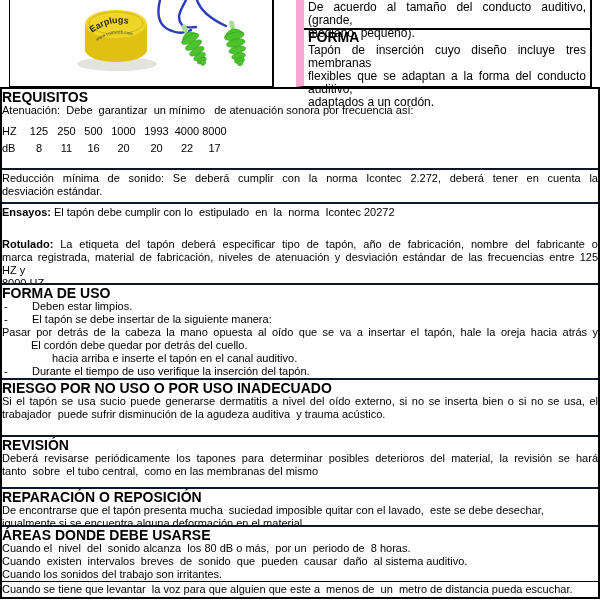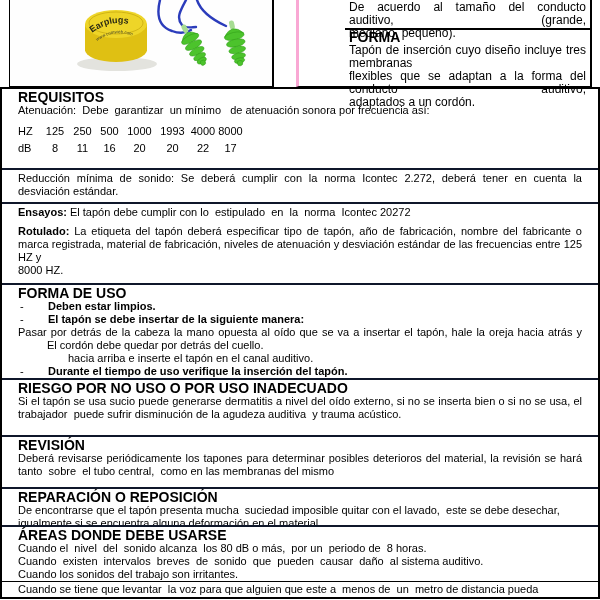--- a/index.html
+++ b/index.html
@@ -13,34 +13,34 @@
 
   
   .top-row { position:relative; height:87px; }
   .photo-box {
     position:absolute; left:9px; top:0; width:265px; height:87px;
     border-left:1px solid #000; border-right:2px solid #000; border-bottom:1px solid #000;
     background:#fefefe; overflow:hidden;
   }
   .desc-box {
     position:absolute; left:296px; top:0; width:296px; height:87px;
-    border-left:3px solid #f9a8d4; border-right:2px solid #000; border-bottom:1px solid #000;
-    font-size:12px; line-height:14px;padding-left:46px;
+    border-left:8px solid #f9a8d4; border-right:2px solid #000; border-bottom:1px solid #000;
+    font-size:12px; line-height:14px;
   }
   .desc-cell1 { height:30px; border-bottom:2px solid #000; padding:1px 4px; }
   .desc-cell2 { padding:1px 4px; }
   .desc-box .jl { text-align:justify; text-align-last:justify; }
 
   
   .main {
     border-left:2px solid #000; border-right:2px solid #000;
     border-top:2px solid #000; border-bottom:2px solid #000;
     width:600px;
   }
-  .row { padding:2px 16px; overflow:hidden; }
+  .row { padding:2px 0; overflow:hidden; }
   .row + .row { border-top:2px solid #0f172a; }
   .row.thin { border-top:1px solid #000; }
   .h { font-weight:bold; font-size:14px; line-height:13px; }
   .line { line-height:13px; }
   .ws { white-space:pre-wrap; }
   .jl { text-align:justify; text-align-last:justify; }
   .b { font-weight:bold; }
 
   .r-req   { height:79px; }
   .r-red   { height:34px; }
@@ -61,25 +61,25 @@
   .freq-row .fcell:nth-child(4){ width:27px; }
   .freq-row .fcell:nth-child(5){ width:33px; }
   .freq-row .fcell:nth-child(6){ width:33px; }
   .freq-row .fcell:nth-child(7){ width:28px; }
   .freq-row .fcell:nth-child(8){ width:27px;text-align:center; }
   .freq-block { margin-top:6px; }
 
   
   .li { display:flex; line-height:13px; }
   .li .dash { width:30px; padding-left:2px; }
-  .li .litext { flex:1;font-weight:bold; }
+  .li .litext { flex:1; }
   .ind1 { }
   .ind2 { margin-left:50px; }
   .ind3 { margin-left:29px; }
-  .gap6 { margin-bottom:6px; }
+  .gap6 { margin-bottom:19px; }
 
   
   .case-top   { fill:var(--case-yellow,#ecd027); }
   .case-body  { fill:var(--case-yellow-dark,#e0c213; ); fill:var(--case-yellow-dark,#e0c213); }
   .cordline   { stroke:var(--cord-blue,#2b3cbb); stroke-width:2.4; fill:none; stroke-linecap:round; }
   .plug       { fill:var(--plug-green,#4cc32c); stroke:#2f9d17; stroke-width:0.5; }
 </style>
 </head>
 <body>
 

